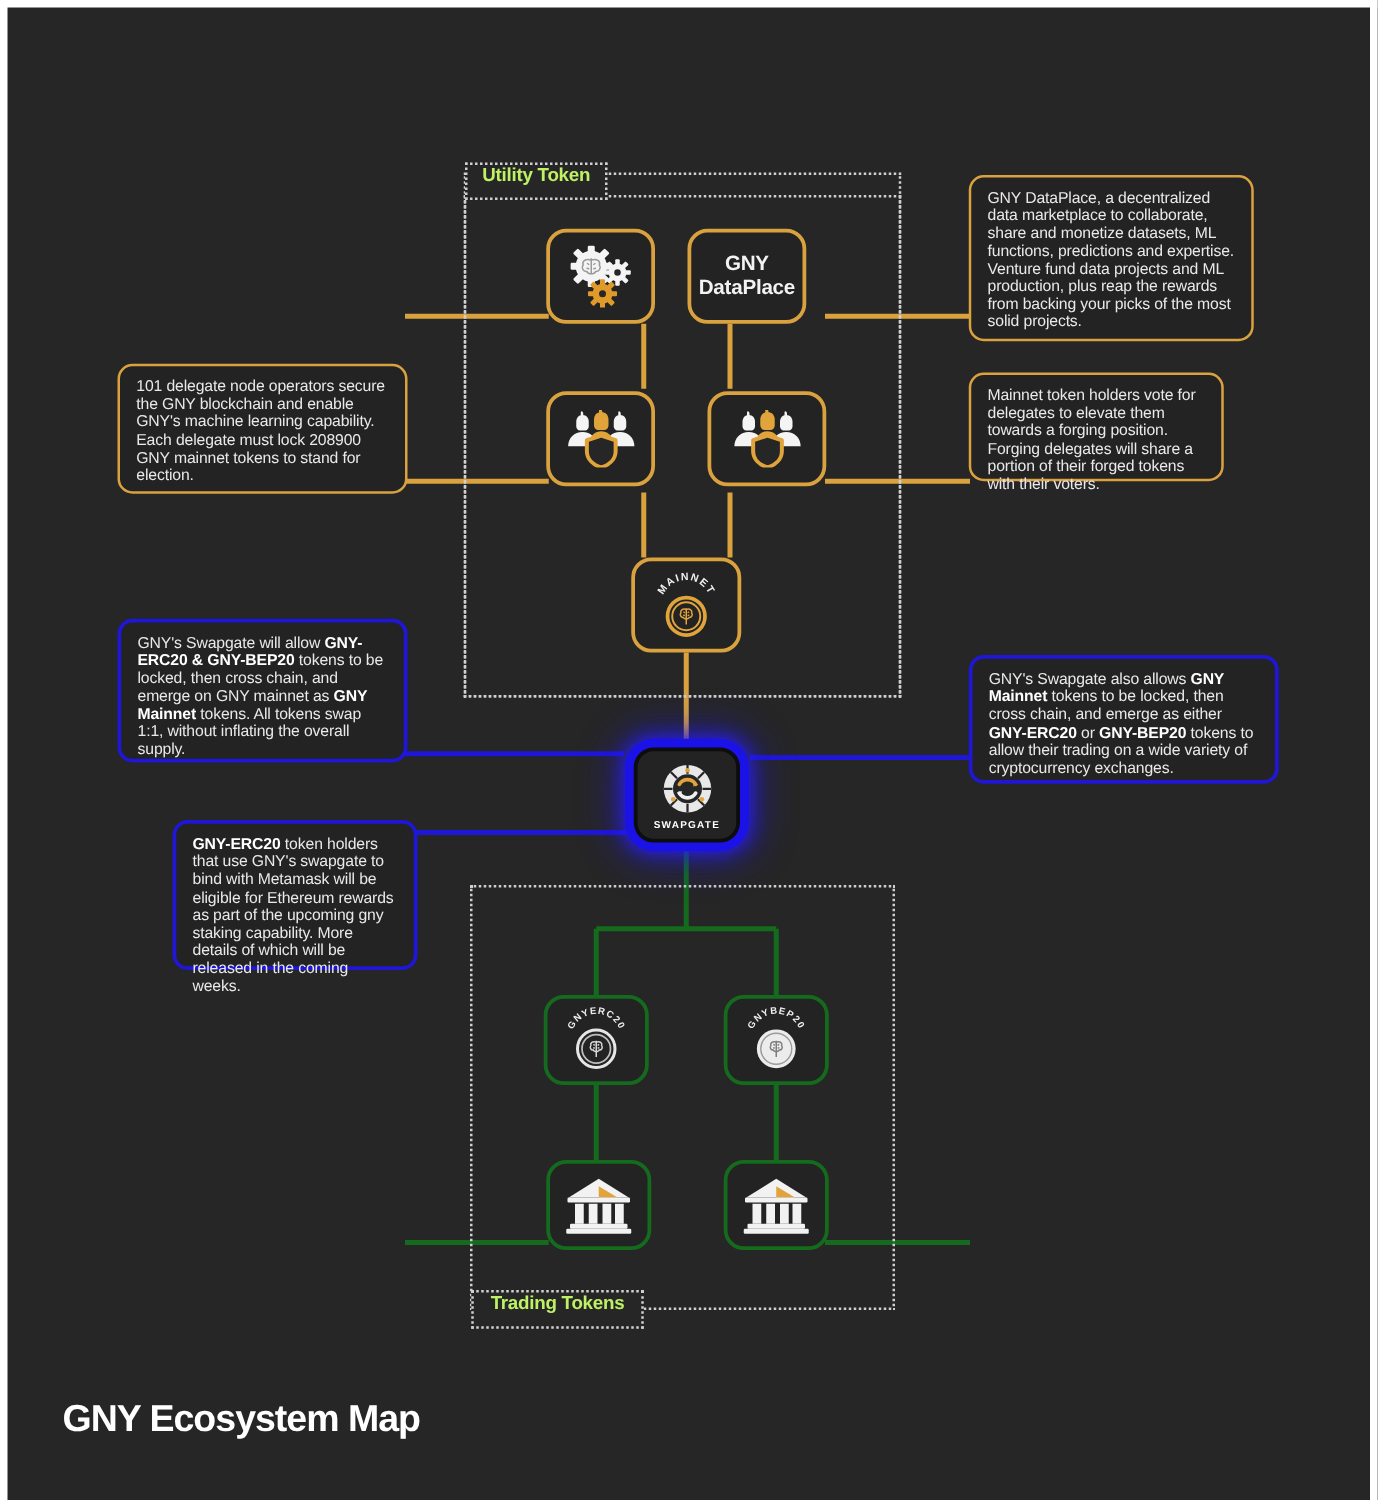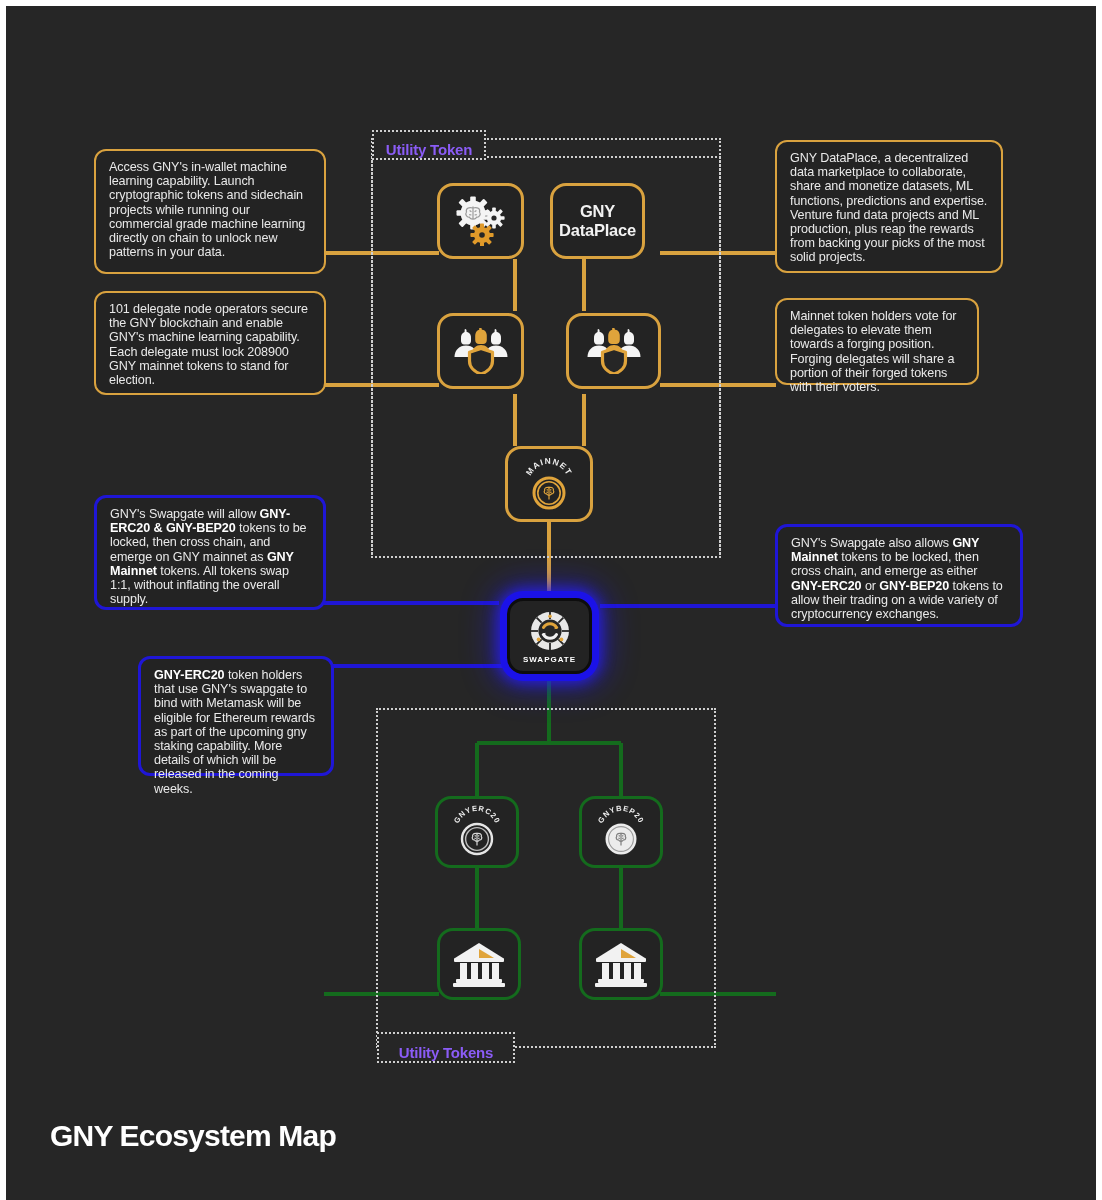--- a/index.html
+++ b/index.html
@@ -85,26 +85,26 @@
     position: absolute;
     box-sizing: border-box;
     border: 2px dotted #cfcfcf;
     z-index: 2;
   }
   .region-label {
     position: absolute;
     box-sizing: border-box;
     border: 2px dotted #cfcfcf;
     background: #262626;
-    color: #8b5cf6;
+    color: #bef264;
     font-size: 15px;
     font-weight: bold;
     letter-spacing: -0.2px;
     display: flex;
-    align-items: flex-end;
+    align-items: flex-start;
     justify-content: center;
     z-index: 5;
   }
   .mask {
     position: absolute;
     background: #262626;
     z-index: 4;
   }
 
   
@@ -135,21 +135,21 @@
   <div class="region" style="left:365px; top:132px; width:350px; height:420px;"></div>
   <div class="region" style="left:365px; top:150px; width:350px; height:402px;"></div>
   <div class="mask" style="left:370px; top:126px; width:104px; height:28px;"></div>
   <div class="region-label" style="left:366px; top:124px; width:114px; height:30px;">
     <span>Utility Token</span>
   </div>
 
   <div class="region" style="left:370px; top:702px; width:340px; height:340px;"></div>
   <div class="mask" style="left:374px; top:1028px; width:126px; height:28px;"></div>
   <div class="region-label" style="left:371px; top:1026px; width:138px; height:31px;">
-    <span>Utility Tokens</span>
+    <span>Trading Tokens</span>
   </div>
 
   <svg id="wires" viewBox="0 0 1102 1200">
     <g fill="none" stroke-linecap="butt">
 
       <path d="M318 247 L433 247" stroke="#d9a23f" stroke-width="4"></path>
 
       <path d="M318 379 L433 379" stroke="#d9a23f" stroke-width="4"></path>
 
       <path d="M654 247 L770 247" stroke="#d9a23f" stroke-width="4"></path>
@@ -175,23 +175,20 @@
       <path d="M615 737 L615 790" stroke="#146b1d" stroke-width="4"></path>
 
       <path d="M471 862 L471 922" stroke="#146b1d" stroke-width="4"></path>
       <path d="M615 862 L615 922" stroke="#146b1d" stroke-width="4"></path>
 
       <path d="M318 988 L433 988" stroke="#146b1d" stroke-width="4"></path>
       <path d="M654 988 L770 988" stroke="#146b1d" stroke-width="4"></path>
     </g>
   </svg>
 
-  <div class="note gold" style="left:88px; top:143px; width:232px; height:125px;">
-    <span>Access GNY's in-wallet machine learning capability. Launch cryptographic tokens and sidechain projects while running our commercial grade machine learning directly on chain to unlock new patterns in your data.</span>
-  </div>
 
   <div class="note gold" style="left:88px; top:285px; width:232px; height:104px;">
     <span>101 delegate node operators secure the GNY blockchain and enable GNY's machine learning capability.  Each delegate must lock 208900 GNY mainnet tokens to stand for election.</span>
   </div>
 
   <div class="note blue" style="left:88px; top:489px; width:232px; height:115px;">
     <span>GNY's Swapgate will allow <b>GNY-ERC20 &amp; GNY-BEP20</b> tokens to be locked, then cross chain, and emerge on GNY mainnet as <b>GNY Mainnet</b> tokens. All tokens swap 1:1, without inflating the overall supply.</span>
   </div>
 
   <div class="note blue" style="left:88px; top:650px; width:196px; height:120px;margin-left:44px;">

